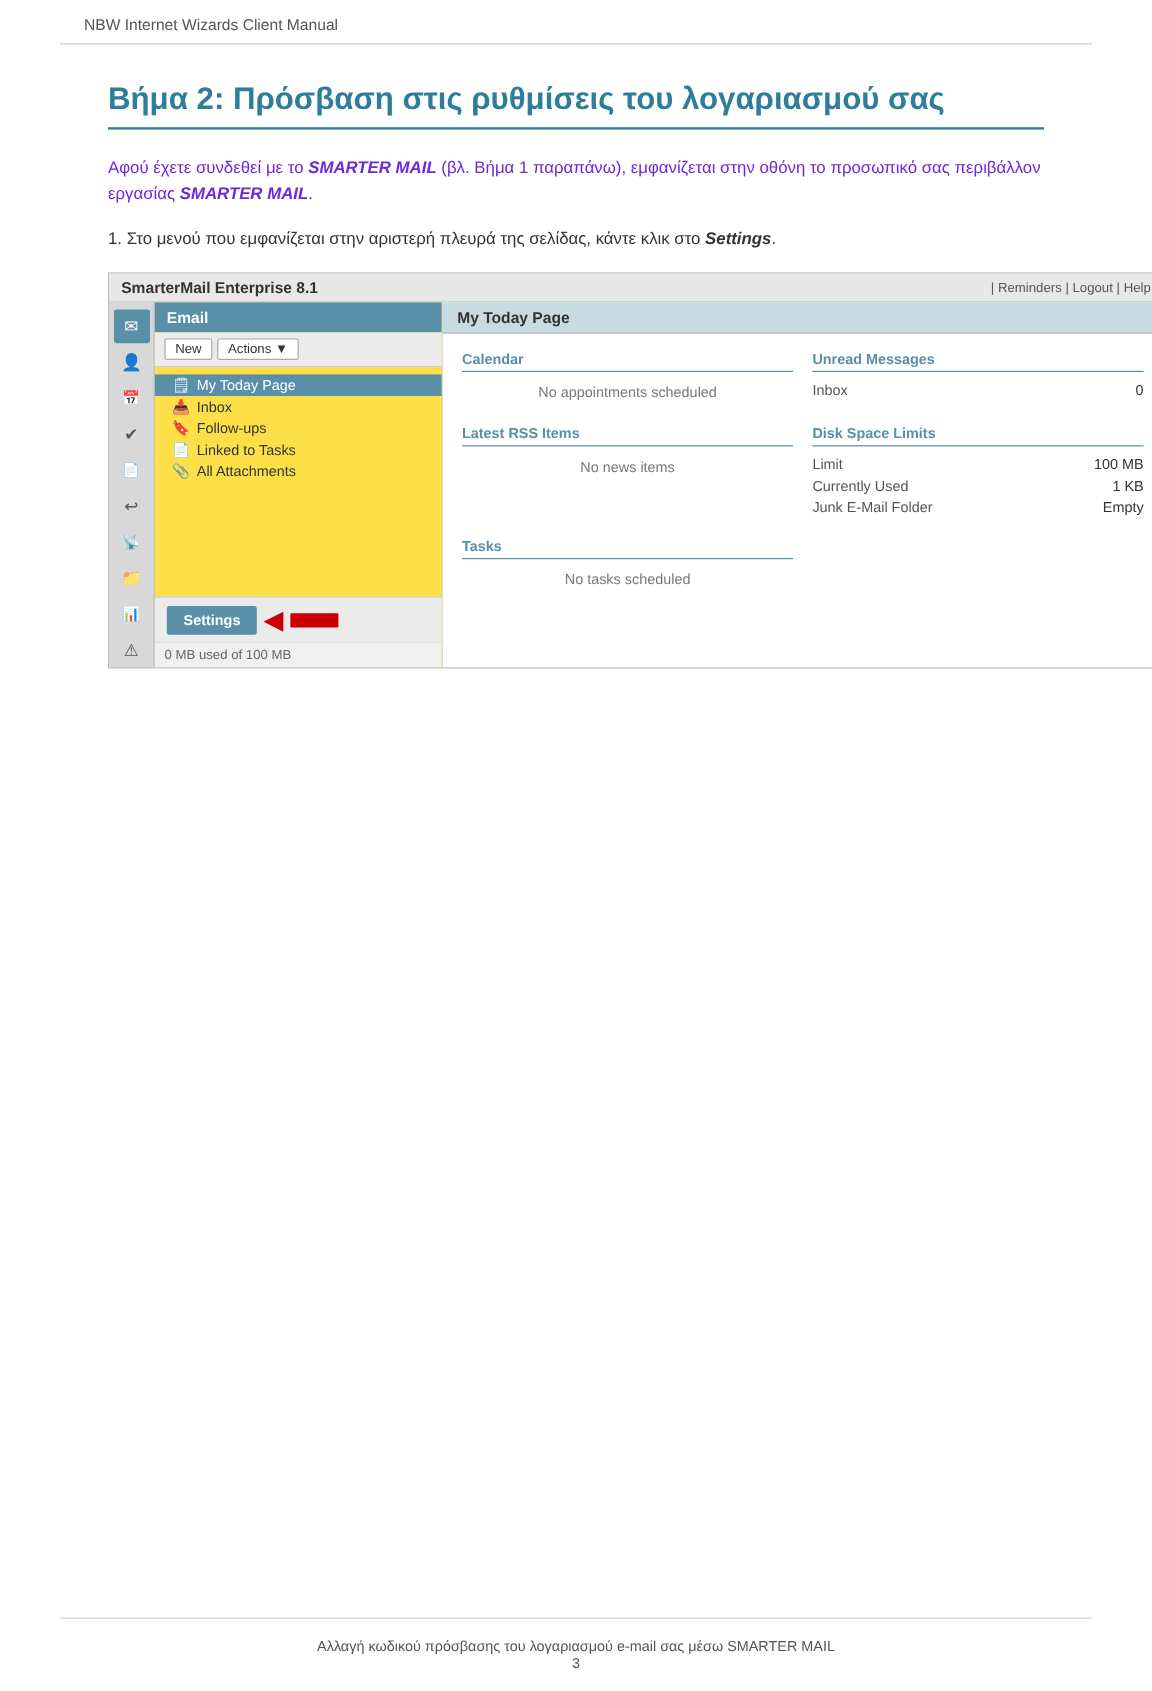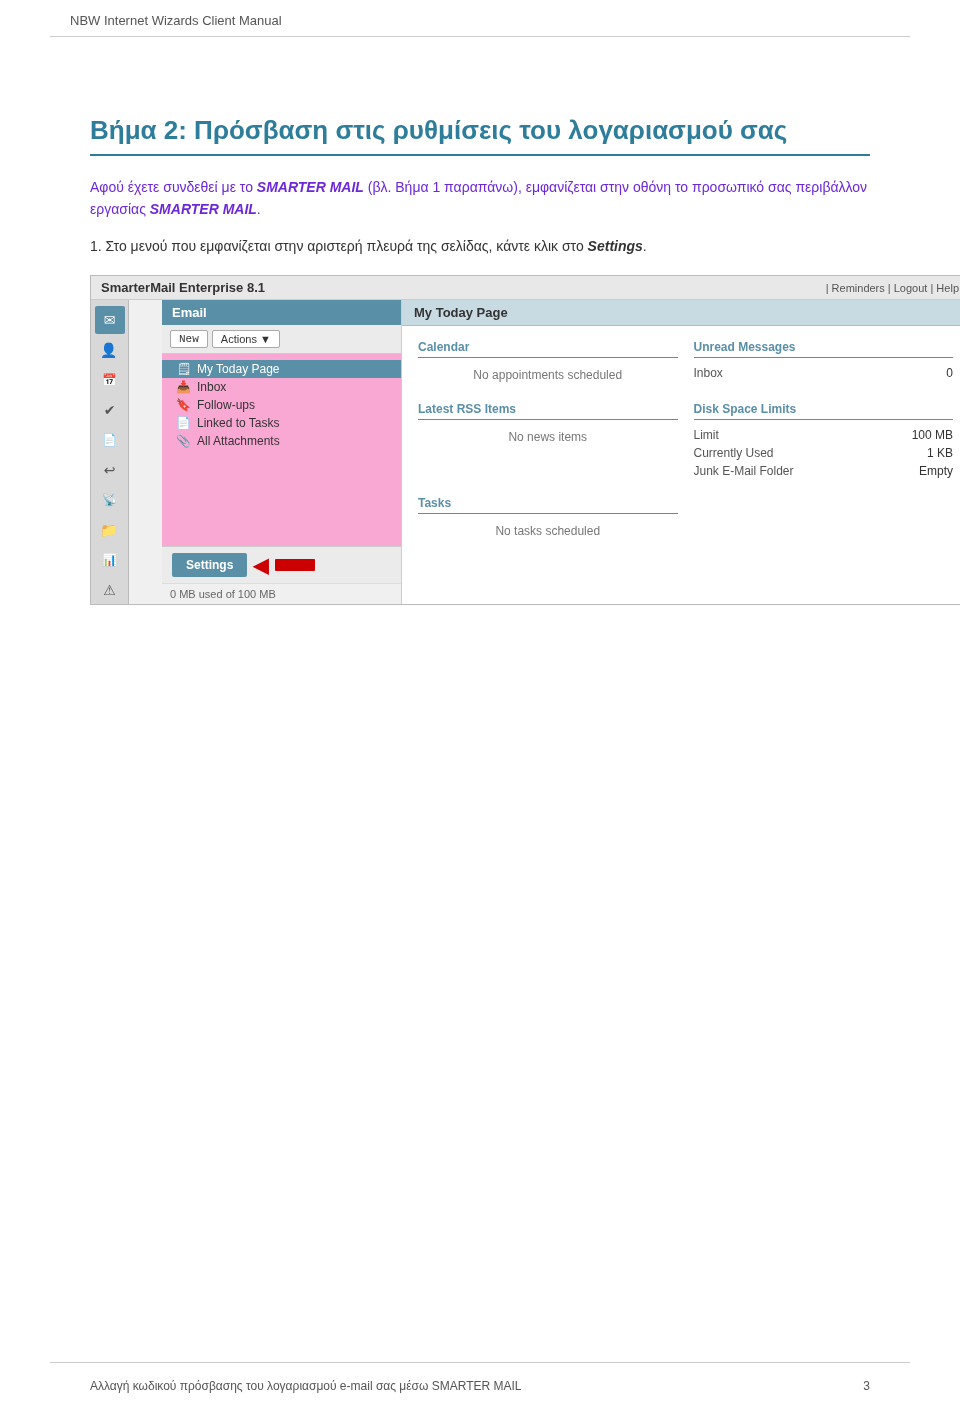--- a/index.html
+++ b/index.html
@@ -9,21 +9,20 @@
       color: #333;
       font-size: 14px;
     }
 
     .page-wrapper {
       width: 860px;
       min-height: 1409px;
       margin: 0 auto;
       display: flex;
       flex-direction: column;
-      gap: 48px;
     }
 
     
     .doc-header {
       padding: 12px 20px 8px 20px;
       border-bottom: 1px solid #ccc;
     }
     .doc-header-title {
       font-size: 13px;
       color: #555;
@@ -125,25 +124,24 @@
       color: #555;
     }
     .sidebar-icon-item.active {
       background: #5a8fa8;
       color: #fff;
     }
 
     
     .left-panel {
       width: 240px;
-      background: #f9a8d4;
+      background: #fde047;
       border-right: 1px solid #ccc;
       display: flex;
       flex-direction: column;
-      margin-left: 33px;
     }
 
     .left-panel-header {
       background: #5a8fa8;
       color: #fff;
       font-weight: bold;
       font-size: 13px;
       padding: 5px 10px;
     }
 
@@ -156,21 +154,20 @@
       border-bottom: 1px solid #ccc;
     }
     .btn-new {
       background: #fff;
       border: 1px solid #aaa;
       padding: 2px 8px;
       font-size: 11px;
       cursor: pointer;
       border-radius: 2px;
       color: #333;
-      font-family: Liberation Mono, monospace;
     }
     .btn-actions {
       background: #fff;
       border: 1px solid #aaa;
       padding: 2px 8px;
       font-size: 11px;
       cursor: pointer;
       border-radius: 2px;
       color: #333;
       display: flex;
@@ -301,20 +298,21 @@
       text-align: center;
     }
 
     
     .doc-footer {
       padding: 16px 40px;
       border-top: 1px solid #ccc;
       display: flex;
       justify-content: space-between;
       align-items: center;
+      flex-direction: column;
     }
     .doc-footer-text {
       font-size: 12px;
       color: #555;
     }
     .doc-footer-page {
       font-size: 12px;
       color: #555;
     }
   </style>

